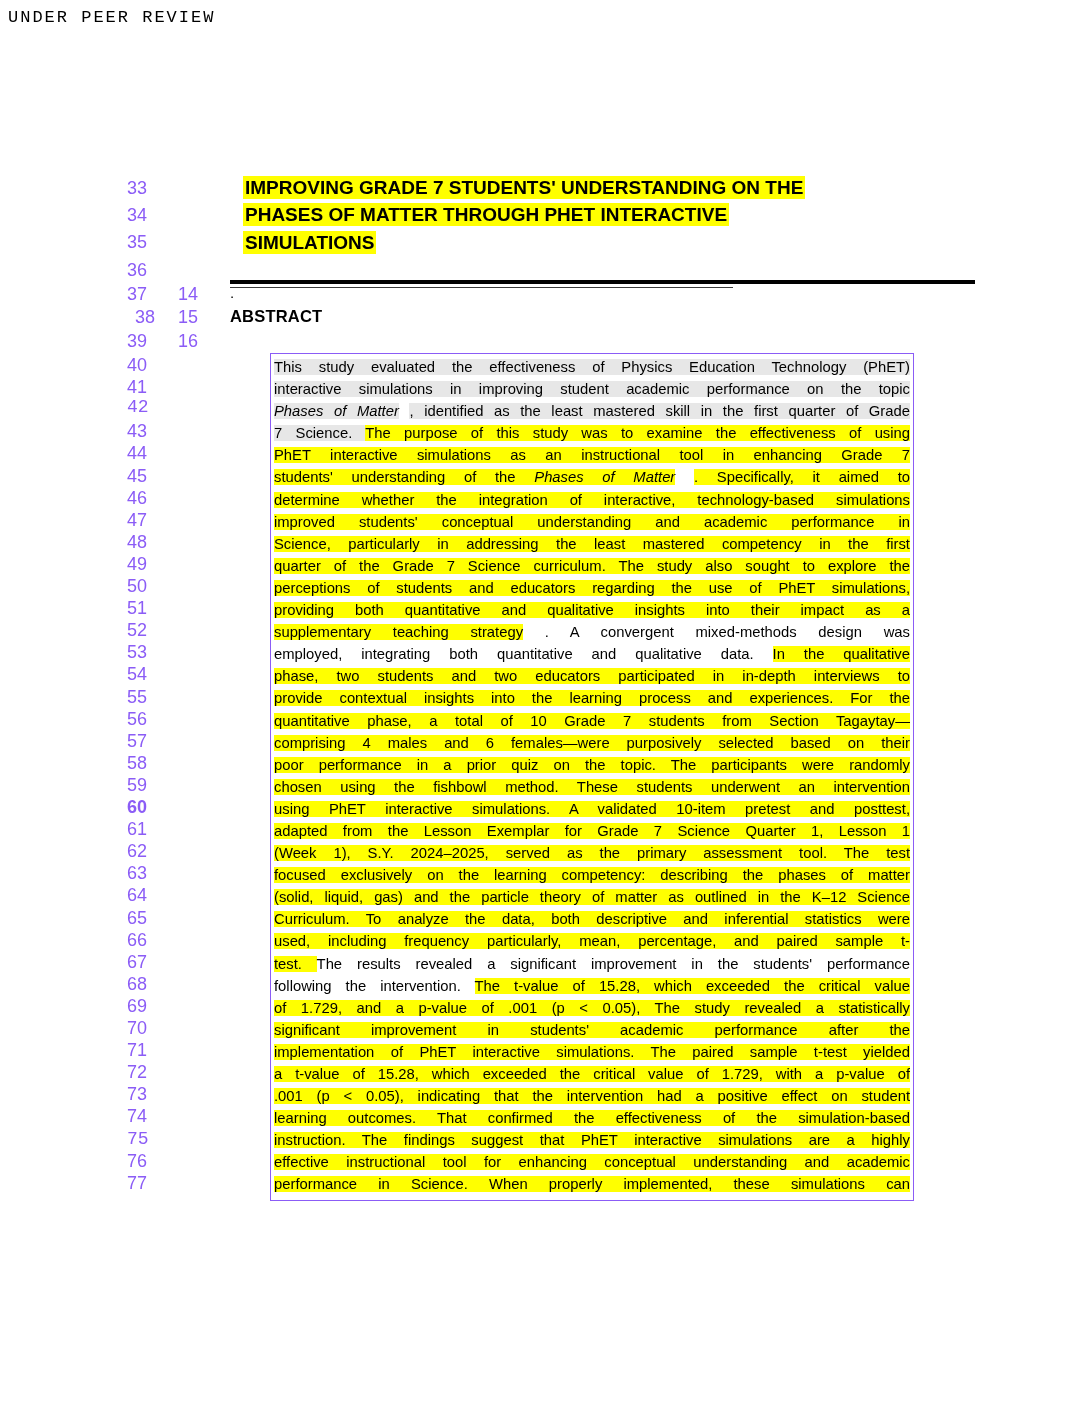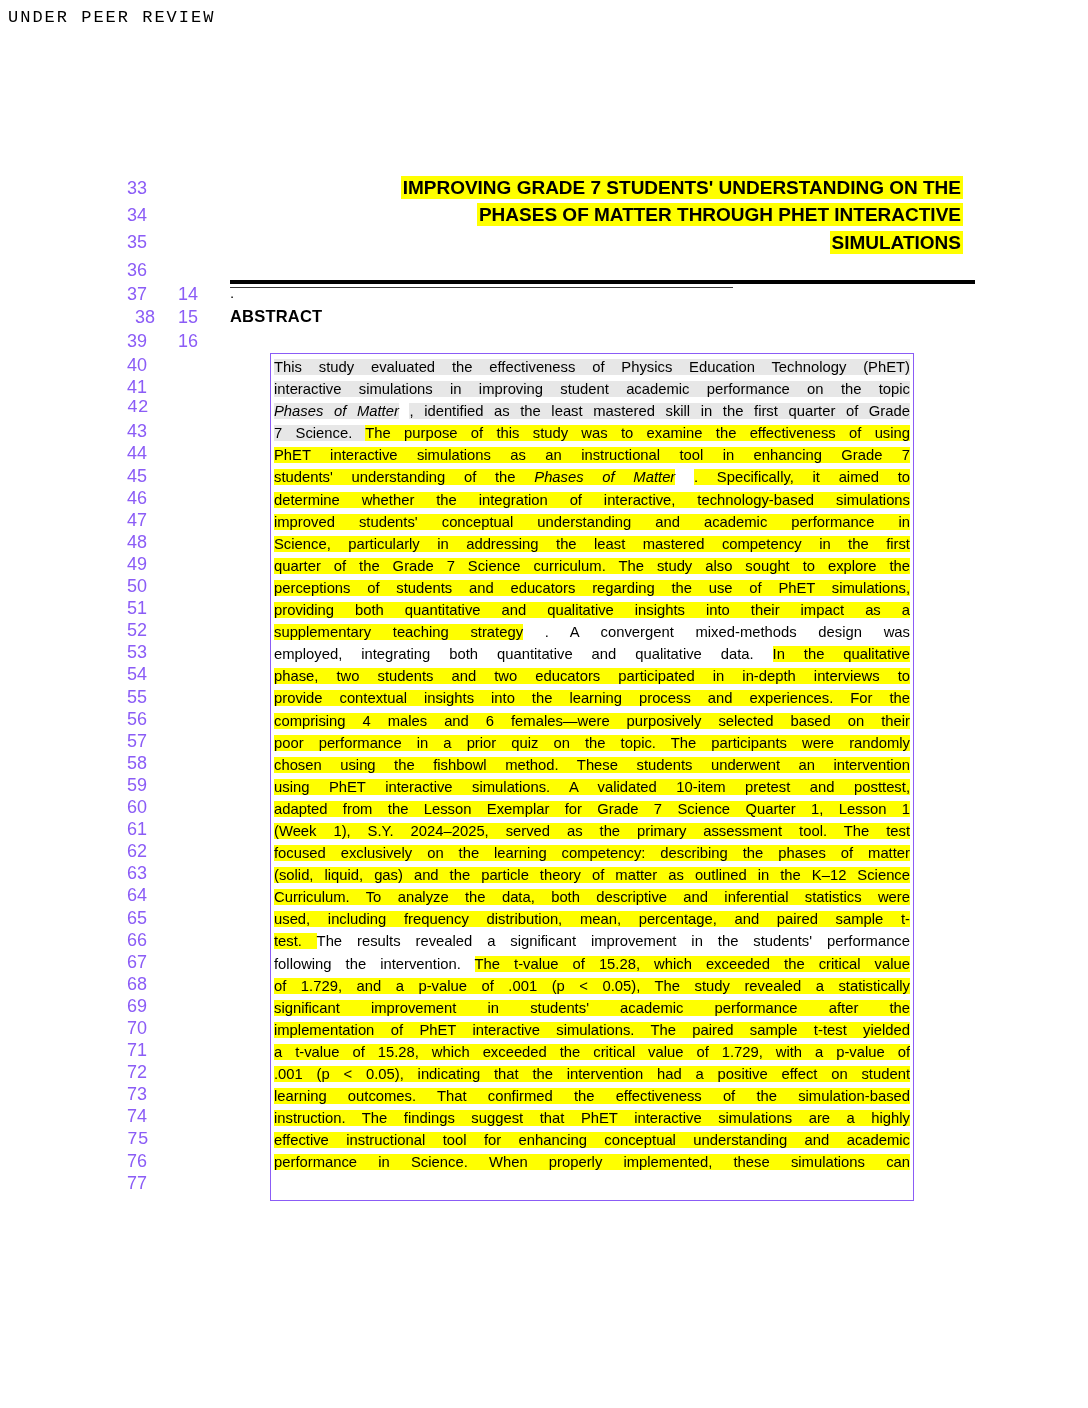--- a/index.html
+++ b/index.html
@@ -9,21 +9,21 @@
     font-family:"Liberation Sans", sans-serif; color:#000;
   }
   .page { position:absolute; left:0; top:0; width:1088px; height:1260px; background:#fff; overflow:hidden; }
 
   .watermark {
     position:absolute; left:8px; top:8px;
     font-family:"Liberation Mono", monospace;
     font-size:17px; letter-spacing:2px; font-weight:500;
   }
 
-  .title-block { position:absolute; left:243px; top:174px; width:720px;text-align:right; }
+  .title-block { position:absolute; left:243px; top:174px; width:720px; }
   .title-line { height:27.3px; line-height:27.3px; font-weight:bold; font-size:19px; white-space:nowrap; }
   .title-hl { background:var(--hl-y); padding:1px 2px; }
 
   .rule-thick { position:absolute; left:230px; top:280px; width:745px; height:4px; background:#000; }
   .rule-thin  { position:absolute; left:230px; top:287px; width:503px; height:1px; background:#3a3a3a; }
 
   .stray-dot { position:absolute; left:230px; top:284px; font-size:15px; }
   .abstract-heading { position:absolute; left:230px; top:307px; font-size:16.5px; font-weight:bold; letter-spacing:.2px; }
 
   .gutter-num, .margin-num, .body-num {
@@ -94,21 +94,21 @@
       <div class="body-num" style="top: 579px;">50</div>
       <div class="body-num" style="top: 601.1px;">51</div>
       <div class="body-num" style="top: 623.2px;">52</div>
       <div class="body-num" style="top: 645.3px;">53</div>
       <div class="body-num" style="top: 667.4px;">54</div>
       <div class="body-num" style="top: 689.5px;">55</div>
       <div class="body-num" style="top: 711.6px;">56</div>
       <div class="body-num" style="top: 733.7px;">57</div>
       <div class="body-num" style="top: 755.8px;">58</div>
       <div class="body-num" style="top: 777.9px;">59</div>
-      <div class="body-num" style="top: 800px;">60</div>
+      <div class="body-num" style="top: 800px; font-weight: bold;">60</div>
       <div class="body-num" style="top: 822.1px;">61</div>
       <div class="body-num" style="top: 844.2px;">62</div>
       <div class="body-num" style="top: 866.3px;">63</div>
       <div class="body-num" style="top: 888.4px;">64</div>
       <div class="body-num" style="top: 910.5px;">65</div>
       <div class="body-num" style="top: 932.6px;">66</div>
       <div class="body-num" style="top: 954.7px;">67</div>
       <div class="body-num" style="top: 976.8px;">68</div>
       <div class="body-num" style="top: 998.9px;">69</div>
       <div class="body-num" style="top: 1021px;">70</div>
@@ -132,30 +132,31 @@
         <div class="abs-line"><span class="hl-y">determine whether the integration of interactive, technology-based simulations</span> </div>
         <div class="abs-line"><span class="hl-y">improved students' conceptual understanding and academic performance in</span> </div>
         <div class="abs-line"><span class="hl-y">Science, particularly in addressing the least mastered competency in the first</span> </div>
         <div class="abs-line"><span class="hl-y">quarter of the Grade 7 Science curriculum. The study also sought to explore the</span> </div>
         <div class="abs-line"><span class="hl-y">perceptions of students and educators regarding the use of PhET simulations,</span> </div>
         <div class="abs-line"><span class="hl-y">providing both quantitative and qualitative insights into their impact as a</span> </div>
         <div class="abs-line"><span class="hl-y">supplementary teaching strategy</span> <span class="hl-n">. A convergent mixed-methods design was</span> </div>
         <div class="abs-line"><span class="hl-n">employed, integrating both quantitative and qualitative data. </span> <span class="hl-y">In the qualitative</span> </div>
         <div class="abs-line"><span class="hl-y">phase, two students and two educators participated in in-depth interviews to</span> </div>
         <div class="abs-line"><span class="hl-y">provide contextual insights into the learning process and experiences. For the</span> </div>
+        <div class="abs-line"><span class="hl-y">quantitative phase, a total of 10 Grade 7 students from Section Tagaytay—</span> </div>
         <div class="abs-line"><span class="hl-y">comprising 4 males and 6 females—were purposively selected based on their</span> </div>
         <div class="abs-line"><span class="hl-y">poor performance in a prior quiz on the topic. The participants were randomly</span> </div>
         <div class="abs-line"><span class="hl-y">chosen using the fishbowl method. These students underwent an intervention</span> </div>
         <div class="abs-line"><span class="hl-y">using PhET interactive simulations. A validated 10-item pretest and posttest,</span> </div>
         <div class="abs-line"><span class="hl-y">adapted from the Lesson Exemplar for Grade 7 Science Quarter 1, Lesson 1</span> </div>
         <div class="abs-line"><span class="hl-y">(Week 1), S.Y. 2024–2025, served as the primary assessment tool. The test</span> </div>
         <div class="abs-line"><span class="hl-y">focused exclusively on the learning competency: describing the phases of matter</span> </div>
         <div class="abs-line"><span class="hl-y">(solid, liquid, gas) and the particle theory of matter as outlined in the K–12 Science</span> </div>
         <div class="abs-line"><span class="hl-y">Curriculum. To analyze the data, both descriptive and inferential statistics were</span> </div>
-        <div class="abs-line"><span class="hl-y">used, including frequency distribution, mean, percentage, and paired sample t-</span> </div>
+        <div class="abs-line"><span class="hl-y">used, including frequency particularly, mean, percentage, and paired sample t-</span> </div>
         <div class="abs-line"><span class="hl-y">test. </span> <span class="hl-n">The results revealed a significant improvement in the students' performance</span> </div>
         <div class="abs-line"><span class="hl-n">following the intervention. </span> <span class="hl-y">The t-value of 15.28, which exceeded the critical value</span> </div>
         <div class="abs-line"><span class="hl-y">of 1.729, and a p-value of .001 (p &lt; 0.05), The study revealed a statistically</span> </div>
         <div class="abs-line"><span class="hl-y">significant improvement in students' academic performance after the</span> </div>
         <div class="abs-line"><span class="hl-y">implementation of PhET interactive simulations. The paired sample t-test yielded</span> </div>
         <div class="abs-line"><span class="hl-y">a t-value of 15.28, which exceeded the critical value of 1.729, with a p-value of</span> </div>
         <div class="abs-line"><span class="hl-y">.001 (p &lt; 0.05), indicating that the intervention had a positive effect on student</span> </div>
         <div class="abs-line"><span class="hl-y">learning outcomes. That confirmed the effectiveness of the simulation-based</span> </div>
         <div class="abs-line"><span class="hl-y">instruction. The findings suggest that PhET interactive simulations are a highly</span> </div>
         <div class="abs-line"><span class="hl-y">effective instructional tool for enhancing conceptual understanding and academic</span> </div>

